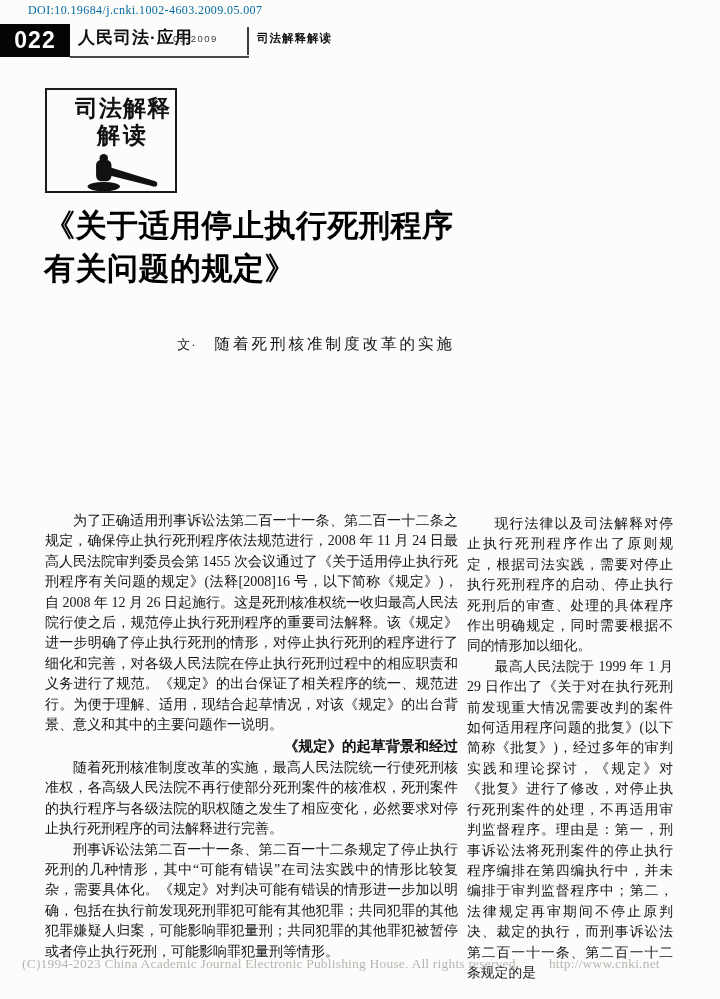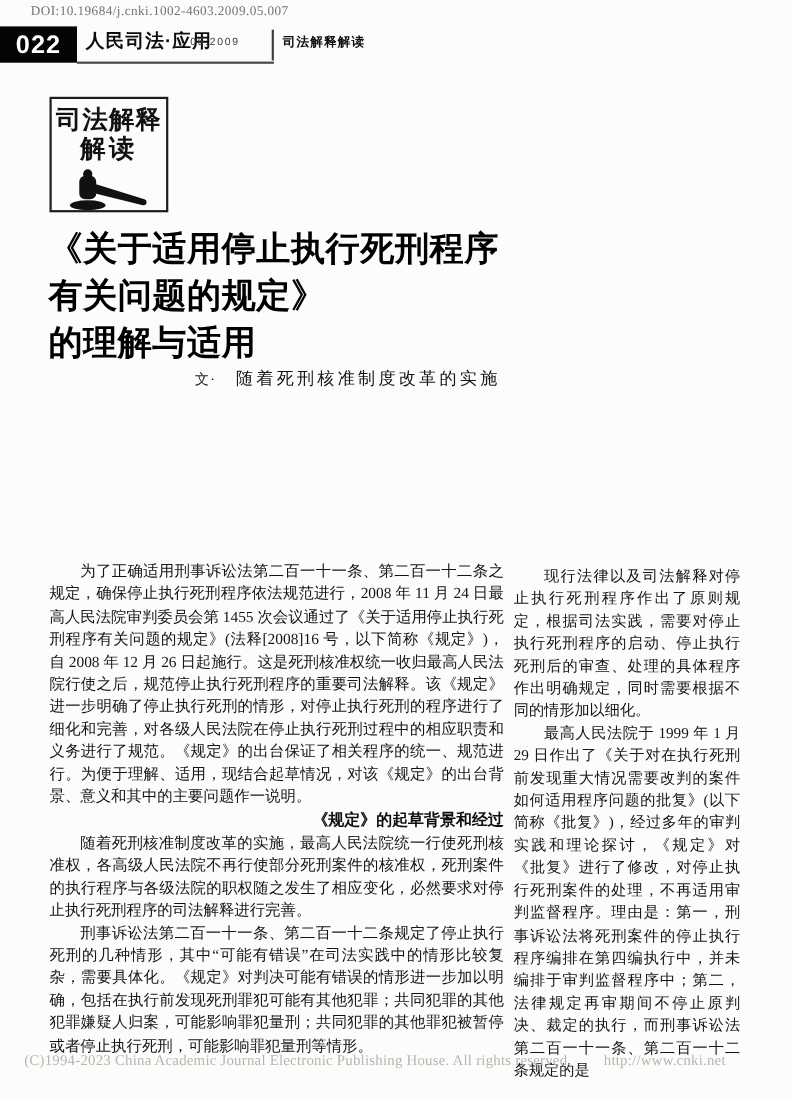--- a/index.html
+++ b/index.html
@@ -7,21 +7,21 @@
     width:720px;height:999px;position:relative;overflow:hidden;
     background:#fcfcfa;
     font-family:"Liberation Serif","DejaVu Serif",serif;
     color:#151515;
   }
   .abs{position:absolute;}
 
   
   .doi{
     left:28px;top:3px;
-    font-size:12px;letter-spacing:.4px;color:#737373;
+    font-size:12px;letter-spacing:.4px;color:#0369a1;
     font-family:"Liberation Serif",serif;
   }
 
   
   .pagenum-box{
     left:0;top:24px;width:70px;height:33px;background:#050505;
     display:flex;align-items:center;justify-content:center;
   }
   .pagenum-box span{
     color:#ffffff;font-family:"Liberation Sans",sans-serif;
@@ -43,20 +43,21 @@
     font-family:"Liberation Sans",sans-serif;
     font-size:11.5px;font-weight:bold;color:#101010;letter-spacing:1px;
   }
   .header-hline{left:70px;top:56px;width:179px;height:2px;background:#4a4a4a;}
 
   
   .stamp{
     left:45px;top:88px;width:104px;height:101px;
     border:2px solid #1c1c1c;background:transparent;
     text-align:center;
+    padding-left:24px;
   }
   .stamp .s1{
     margin-top:5px;font-size:23px;font-weight:bold;color:#111;
     letter-spacing:1px;line-height:27px;
     font-family:"Liberation Serif",serif;
   }
   .stamp .s2{
     font-size:23px;font-weight:bold;color:#111;
     letter-spacing:3px;line-height:27px;
     font-family:"Liberation Serif",serif;
@@ -123,21 +124,20 @@
     <circle cx="25" cy="8" r="5.5" fill="#111"></circle>
     <rect x="15" y="10" width="20" height="28" rx="7" fill="#111"></rect>
     <path d="M34 20 L92 38 L90 45 L34 31 Z" fill="#111"></path>
     <circle cx="91" cy="41.5" r="3.5" fill="#111"></circle>
   </svg>
 </div>
 
 <div class="abs title">
   <div>《关于适用停止执行死刑程序</div>
   <div>有关问题的规定》</div>
-  <div>的理解与适用</div>
 </div>
 
 <div class="abs byline">
   <span class="prefix">文·</span>
   <span class="author">随着死刑核准制度改革的实施</span>
 </div>
 
 <div class="abs col col-left">
   <p>为了正确适用刑事诉讼法第二百一十一条、第二百一十二条之规定，确保停止执行死刑程序依法规范进行，2008 年 11 月 24 日最高人民法院审判委员会第 1455 次会议通过了《关于适用停止执行死刑程序有关问题的规定》(法释[2008]16 号，以下简称《规定》)，自 2008 年 12 月 26 日起施行。这是死刑核准权统一收归最高人民法院行使之后，规范停止执行死刑程序的重要司法解释。该《规定》进一步明确了停止执行死刑的情形，对停止执行死刑的程序进行了细化和完善，对各级人民法院在停止执行死刑过程中的相应职责和义务进行了规范。《规定》的出台保证了相关程序的统一、规范进行。为便于理解、适用，现结合起草情况，对该《规定》的出台背景、意义和其中的主要问题作一说明。</p>
   <h2>《规定》的起草背景和经过</h2>

